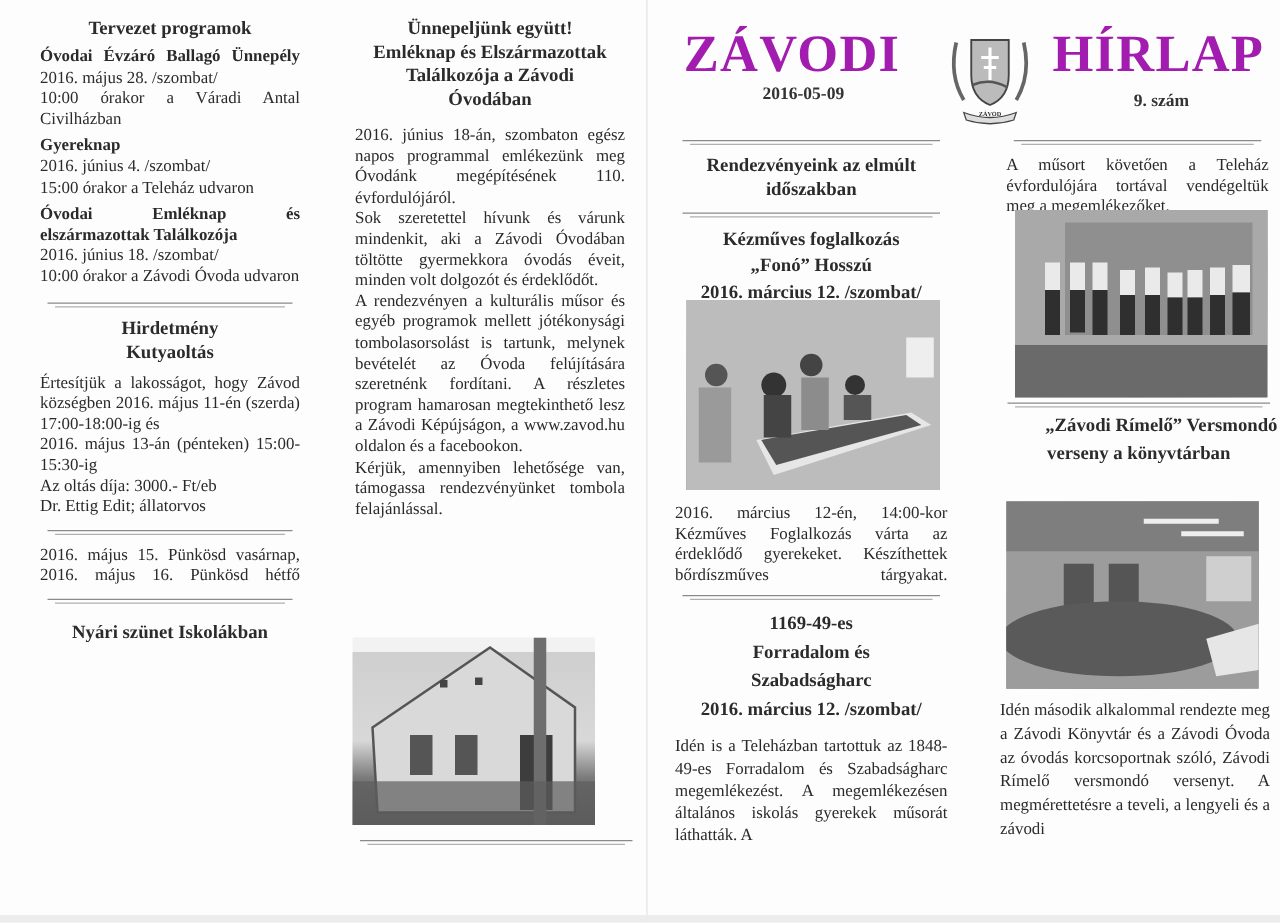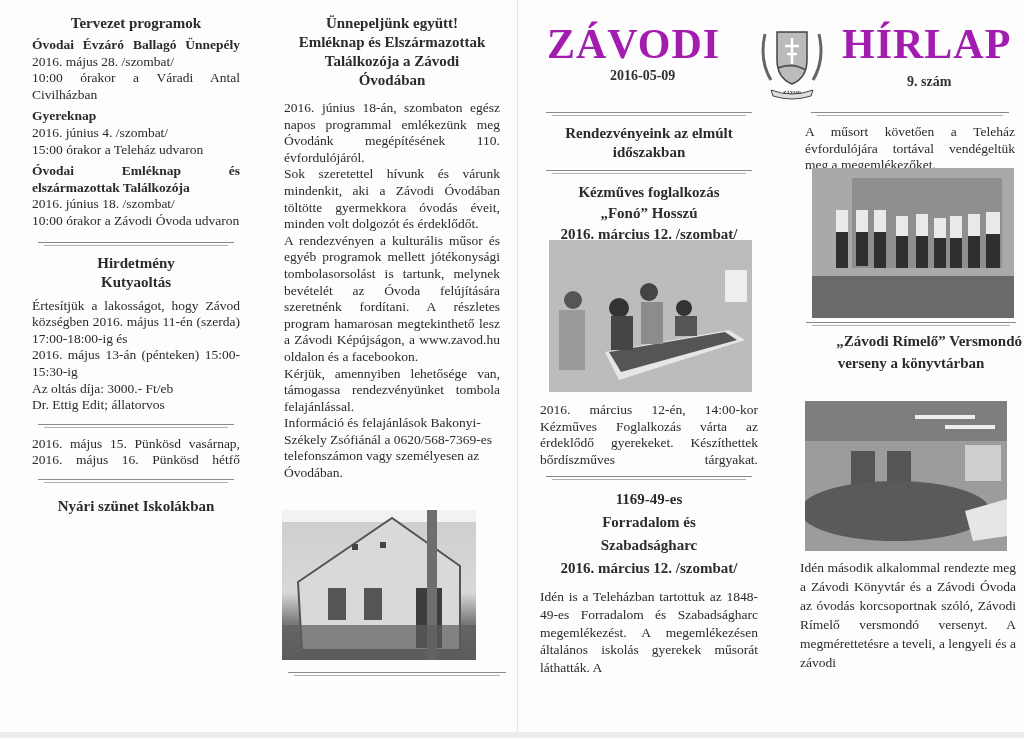--- a/index.html
+++ b/index.html
@@ -66,21 +66,20 @@
 
 <div class="col" style="left:284px; width:216px; top:14px;">
   <h2 class="h-mid">Ünnepeljünk együtt!</h2>
   <h2 class="h-mid">Emléknap és Elszármazottak</h2>
   <h2 class="h-mid">Találkozója a Závodi</h2>
   <h2 class="h-mid" style="margin-bottom:10px;">Óvodában</h2>
   <p>2016. június 18-án, szombaton egész napos programmal emlékezünk meg Óvodánk megépítésének 110. évfordulójáról.</p>
   <p>Sok szeretettel hívunk és várunk mindenkit, aki a Závodi Óvodában töltötte gyermekkora óvodás éveit, minden volt dolgozót és érdeklődőt.</p>
   <p>A rendezvényen a kulturális műsor és egyéb programok mellett jótékonysági tombolasorsolást is tartunk, melynek bevételét az Óvoda felújítására szeretnénk fordítani. A részletes program hamarosan megtekinthető lesz a Závodi Képújságon, a www.zavod.hu oldalon és a facebookon.</p>
   <p>Kérjük, amennyiben lehetősége van, támogassa rendezvényünket tombola felajánlással.</p>
-  <p class="" style="text-align:left;">Információ és felajánlások Bakonyi-Székely Zsófiánál a 0620/568-7369-es telefonszámon vagy személyesen az Óvodában.</p>
 </div>
 <div class="photo" style="left:282px; top:510px; width:194px; height:150px; background: linear-gradient(180deg,#f2f2f2 0%,#f2f2f2 8%, #cfcfcf 8%, #d8d8d8 55%, #7a7a7a 75%, #5a5a5a 100%);">
   <svg width="194" height="150">
     <polygon points="16,72 110,8 178,56 178,140 20,140" fill="#d9d9d9" stroke="#555" stroke-width="2"></polygon>
     <rect x="46" y="78" width="18" height="32" fill="#555"></rect>
     <rect x="82" y="78" width="18" height="32" fill="#555"></rect>
     <rect x="134" y="78" width="26" height="60" fill="#3d3d3d"></rect>
     <rect x="70" y="34" width="6" height="6" fill="#444"></rect>
     <rect x="98" y="32" width="6" height="6" fill="#444"></rect>
     <rect x="145" y="0" width="10" height="150" fill="#6e6e6e"></rect>

